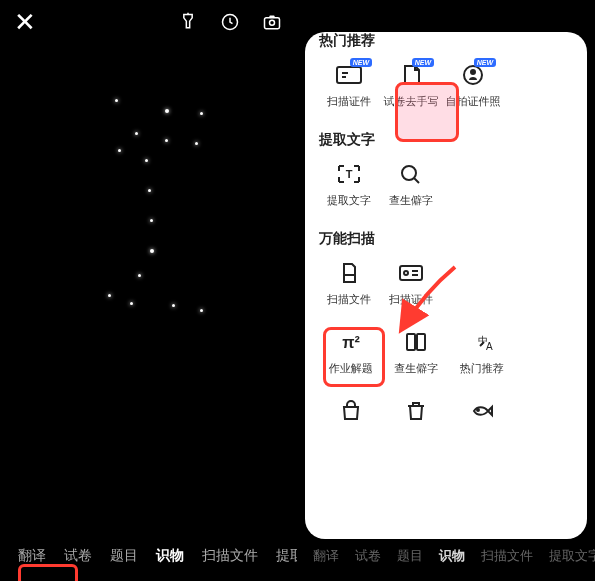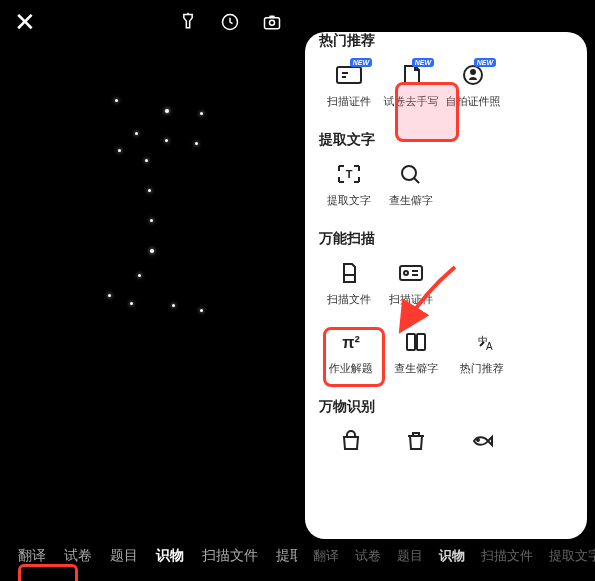--- a/index.html
+++ b/index.html
@@ -251,21 +251,20 @@
                   <text x="18" y="20" font-size="10" fill="#222" stroke="none">A</text>
                   <path d="M12 16l4-4"></path>
                 </svg>
             </div>
             <div class="grid-label">热门推荐</div>
           </div>
         </div>
       </div>
 
       <div class="section">
-        <div class="section-title">万物识别</div>
         <div class="grid">
           <div class="grid-item g4">
             <div class="grid-icon">
               <svg viewBox="0 0 28 24">
                   <path d="M7 8h14l-1 12H8z"></path>
                   <path d="M10 8V6a4 4 0 018 0v2"></path>
                 </svg>
             </div>
 
           </div>

